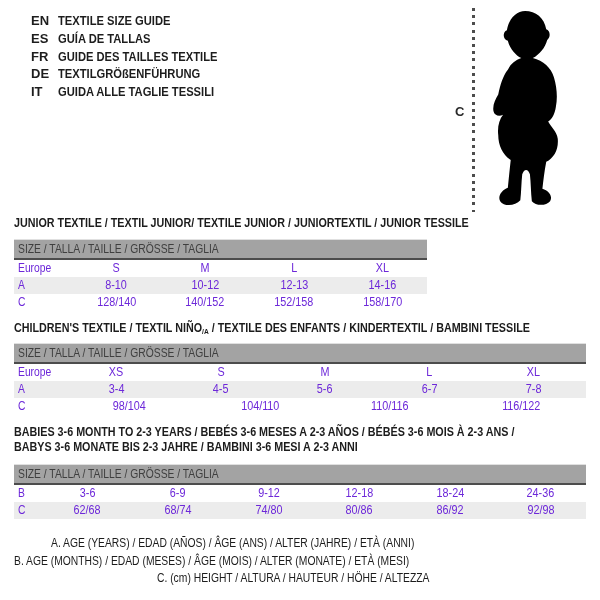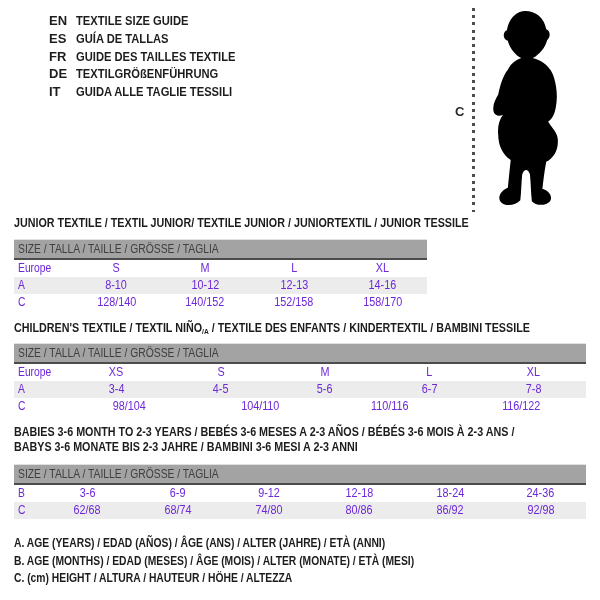--- a/index.html
+++ b/index.html
@@ -8,21 +8,21 @@
     font-family:"Liberation Sans",sans-serif;color:#1d1d1d;overflow:hidden;
   }
   .abs{position:absolute;}
   
   .cnd{display:inline-block;transform:scaleX(0.86);transform-origin:0 50%;white-space:nowrap;}
   .cndc{display:inline-block;transform:scaleX(0.90);transform-origin:50% 50%;white-space:nowrap;}
 
   
   .lang-list{left:31px;top:12px;list-style:none;margin:0;padding:0;}
   .lang-list li{height:17.8px;line-height:17.8px;font-size:13px;font-weight:700;}
-  .lang-code{display:inline-block;width:27px;margin-left:18px;}
+  .lang-code{display:inline-block;width:27px;}
   
   .dotted-line{left:472px;top:8px;width:3px;height:204px;
     background:repeating-linear-gradient(to bottom,#4d4d4d 0 3px,transparent 3px 7.2px);}
   .figure-label{left:455px;top:104px;font-size:13px;font-weight:700;color:#2a2a2a;}
   .baby-svg{left:480px;top:8px;}
 
   
   .sec-heading{font-size:12.5px;font-weight:700;color:#1c1c1c;line-height:14.5px;}
   .sec-heading .line{transform:scaleX(0.86);transform-origin:0 50%;white-space:nowrap;}
   .subtxt{font-size:0.62em;vertical-align:-0.25em;}
@@ -42,21 +42,21 @@
   .tbl-children .label-cell{width:50px;}
   .tbl-babies{left:14px;top:464px;width:572px;}
   .tbl-babies .label-cell{width:28px;}
 
   .heading-junior{left:14px;top:216px;}
   .heading-children{left:14px;top:321px;}
   .heading-babies{left:14px;top:425px;}
 
   
   .legend{left:14px;top:535px;}
-  .legend .line{height:17.6px;line-height:17.6px;font-size:12px;font-weight:700;color:#1c1c1c;}
+  .legend .line{height:17.6px;line-height:17.6px;font-size:12px;font-weight:400;color:#1c1c1c;text-align:right;}
 </style>
 </head>
 <body>
 
 <ul class="abs lang-list">
     <li><span class="lang-code">EN</span><span class="cnd">TEXTILE SIZE GUIDE</span></li>
     <li><span class="lang-code">ES</span><span class="cnd">GUÍA DE TALLAS</span></li>
     <li><span class="lang-code">FR</span><span class="cnd">GUIDE DES TAILLES TEXTILE</span></li>
     <li><span class="lang-code">DE</span><span class="cnd">TEXTILGRÖßENFÜHRUNG</span></li>
     <li><span class="lang-code">IT</span><span class="cnd">GUIDA ALLE TAGLIE TESSILI</span></li>

